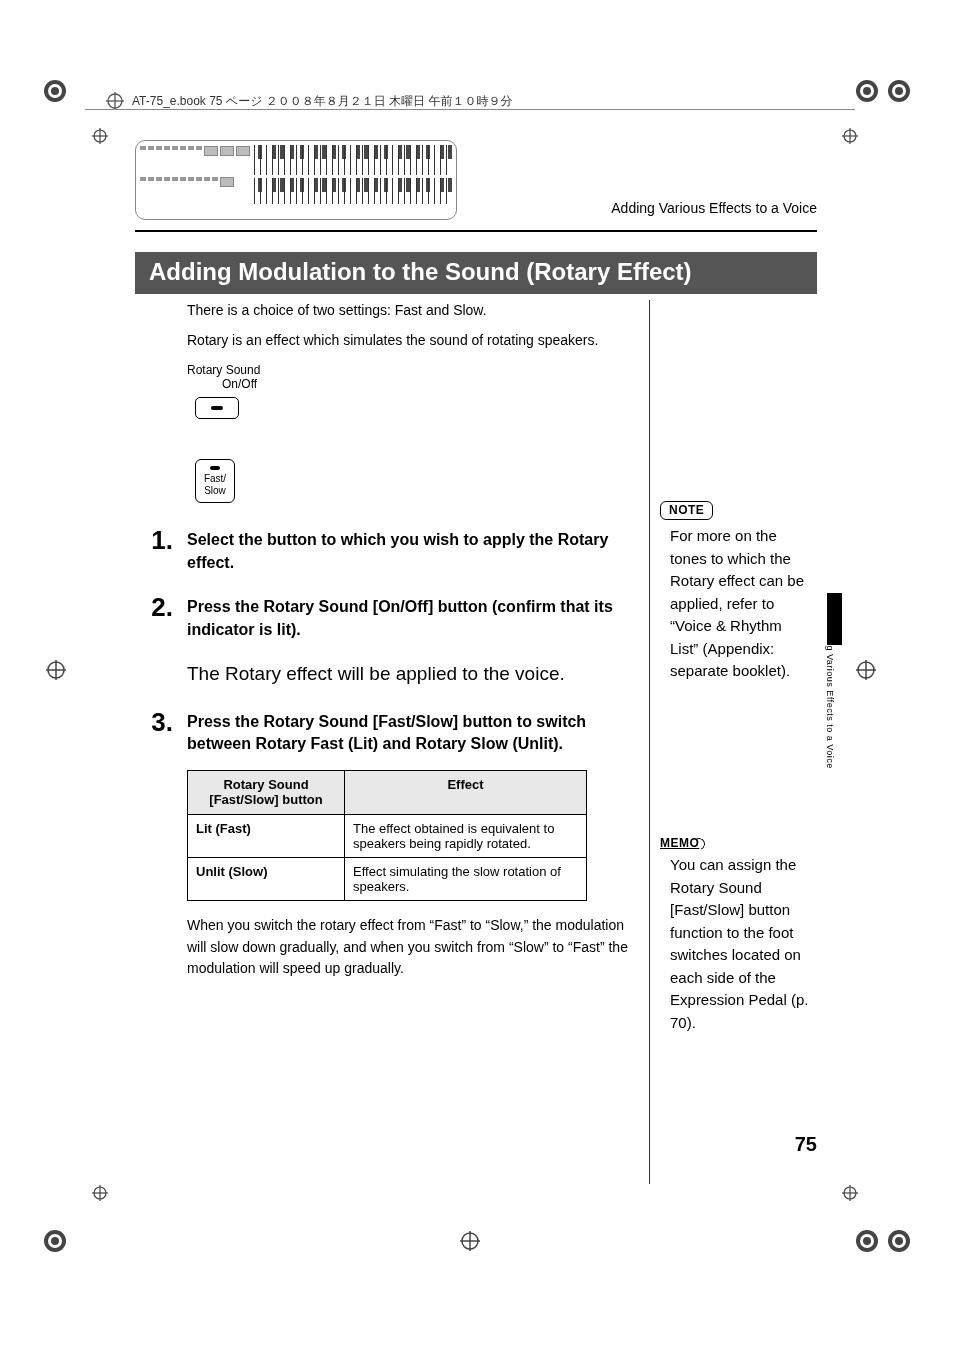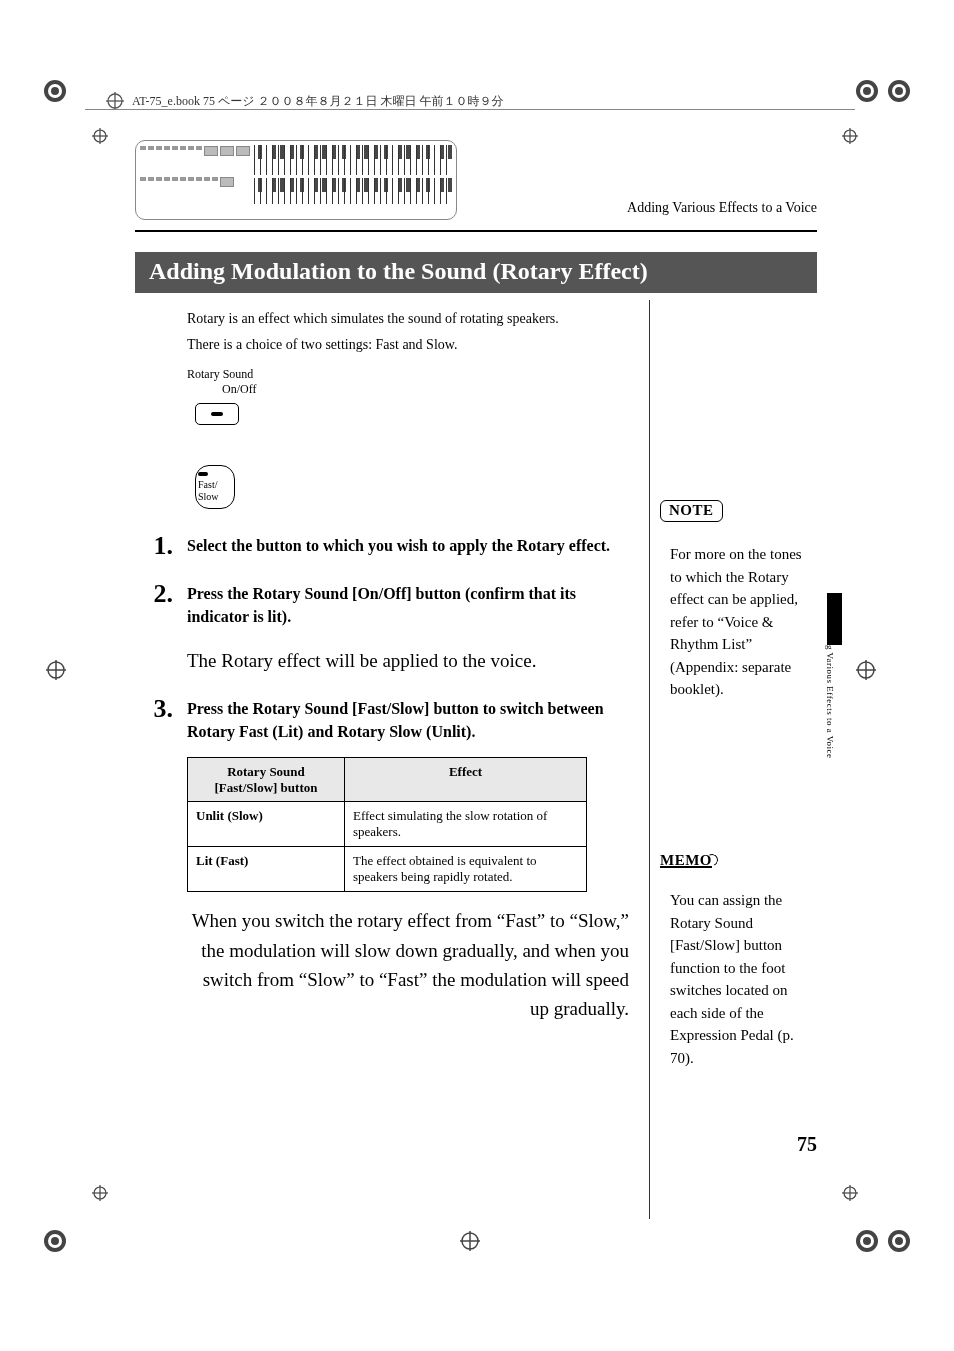--- a/index.html
+++ b/index.html
@@ -10,21 +10,20 @@
     background: #fff;
     font-family: "Helvetica Neue", Arial, sans-serif;
     color: #000;
     position: relative;
   }
   .page {
     position: relative;
     width: 954px;
     height: 1351px;
     box-sizing: border-box;
-    font-family: Liberation Serif, serif;
   }
 
   
   .reg {
     position: absolute;
     width: 26px;
     height: 26px;
   }
   .reg svg { display: block; }
 
@@ -211,23 +210,24 @@
   }
 
   .btn-square-wrap {
     margin-left: 60px;
     margin-bottom: 22px;
   }
   .btn-square {
     width: 40px;
     height: 44px;
     border: 1px solid #000;
-    border-radius: 14px;
+    border-radius: 6px;
     display: flex;
     flex-direction: column;
+    align-items: center;
     justify-content: center;
     font-size: 10px;
     line-height: 1.05;
     gap: 2px;
     padding: 2px;
     box-sizing: border-box;
   }
   .btn-square .ind {
     width: 10px;
     height: 4px;
@@ -279,35 +279,34 @@
   table.effects th {
     background: #e8e8e8;
     font-weight: 700;
     text-align: center;
   }
   table.effects th:first-child { width: 140px; }
   table.effects td.key { font-weight: 700; }
 
   .after-table {
     margin: 8px 0 0 52px;
-    font-size: 19px;
+    font-size: 14px;
     line-height: 1.55;
-    text-align: right;
   }
 
   
   .note-badge, .memo-badge {
     display: inline-block;
     border: 1.5px solid #000;
     border-radius: 6px;
     padding: 1px 8px 2px;
-    font-size: 15px;
+    font-size: 12px;
     font-weight: 800;
     letter-spacing: 0.5px;
-    margin-bottom: 21px;
+    margin-bottom: 5px;
   }
   .memo-badge {
     position: relative;
     text-decoration: underline;
     text-decoration-thickness: 0;
     border: none;
     padding: 0;
     font-style: normal;
     font-weight: 800;
   }
@@ -520,22 +519,22 @@
     </div>
   </div>
 
   <div class="sec-label">Adding Various Effects to a Voice</div>
   <div class="sec-rule"></div>
 
   <div class="section-bar">Adding Modulation to the Sound (Rotary Effect)</div>
 
   <div class="body-area">
     <div class="main-col">
+      <p class="intro" style="margin-top:0;">There is a choice of two settings: Fast and Slow.</p>
       <p class="intro">Rotary is an effect which simulates the sound of rotating speakers.</p>
-      <p class="intro" style="margin-top:0;">There is a choice of two settings: Fast and Slow.</p>
 
       <div class="rotary-labels">
         <div class="title">Rotary Sound</div>
         <div class="sub">On/Off</div>
       </div>
       <div class="btn-pill">
         <div class="led"></div>
       </div>
 
       <div class="btn-square-wrap">
@@ -573,26 +572,26 @@
           <tr>
             <th style="line-height:1.2;">
               <span style="white-space:pre-line;">Rotary Sound
 [Fast/Slow] button</span>
             </th>
             <th>Effect</th>
           </tr>
         </thead>
         <tbody>
           <tr>
+            <td class="key">Lit (Fast)</td>
+            <td>The effect obtained is equivalent to speakers being rapidly rotated.</td>
+          </tr>
+          <tr>
             <td class="key">Unlit (Slow)</td>
             <td>Effect simulating the slow rotation of speakers.</td>
-          </tr>
-          <tr>
-            <td class="key">Lit (Fast)</td>
-            <td>The effect obtained is equivalent to speakers being rapidly rotated.</td>
           </tr>
         </tbody>
       </table>
 
       <p class="after-table">When you switch the rotary effect from “Fast” to “Slow,” the modulation will slow down gradually, and when you switch from “Slow” to “Fast” the modulation will speed up gradually.</p>
     </div>
 
     <div class="side-col">
       <div class="side-block">
         <span class="note-badge">NOTE</span>

